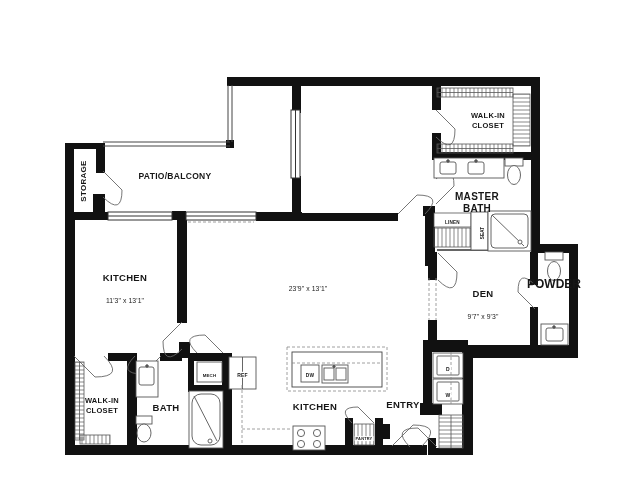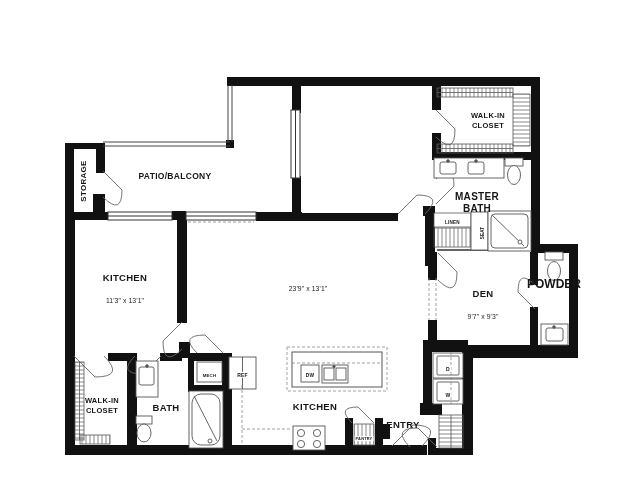--- a/index.html
+++ b/index.html
@@ -264,21 +264,21 @@
 </div>
 
 <div class="lbl" style="left:166px;top:408px;font-size:9.5px">
   <div class="nm">BATH</div>
 </div>
 
 <div class="lbl" style="left:315px;top:407px;font-size:9.5px">
   <div class="nm">KITCHEN</div>
 </div>
 
-<div class="lbl" style="left:403px;top:425px;font-size:9.5px">
+<div class="lbl" style="left:403px;top:405px;font-size:9.5px">
   <div class="nm">ENTRY</div>
 </div>
 
 <div class="lbl" style="left:452.5px;top:220px;font-size:4.6px;letter-spacing:0">
   <span class="tiny">LINEN</span>
 </div>
 <div class="lbl rot" style="left:480px;top:233px;font-size:4.6px;letter-spacing:0">
   <span class="tiny">SEAT</span>
 </div>
 <div class="lbl" style="left:209.5px;top:372px;font-size:4.4px;letter-spacing:0">

